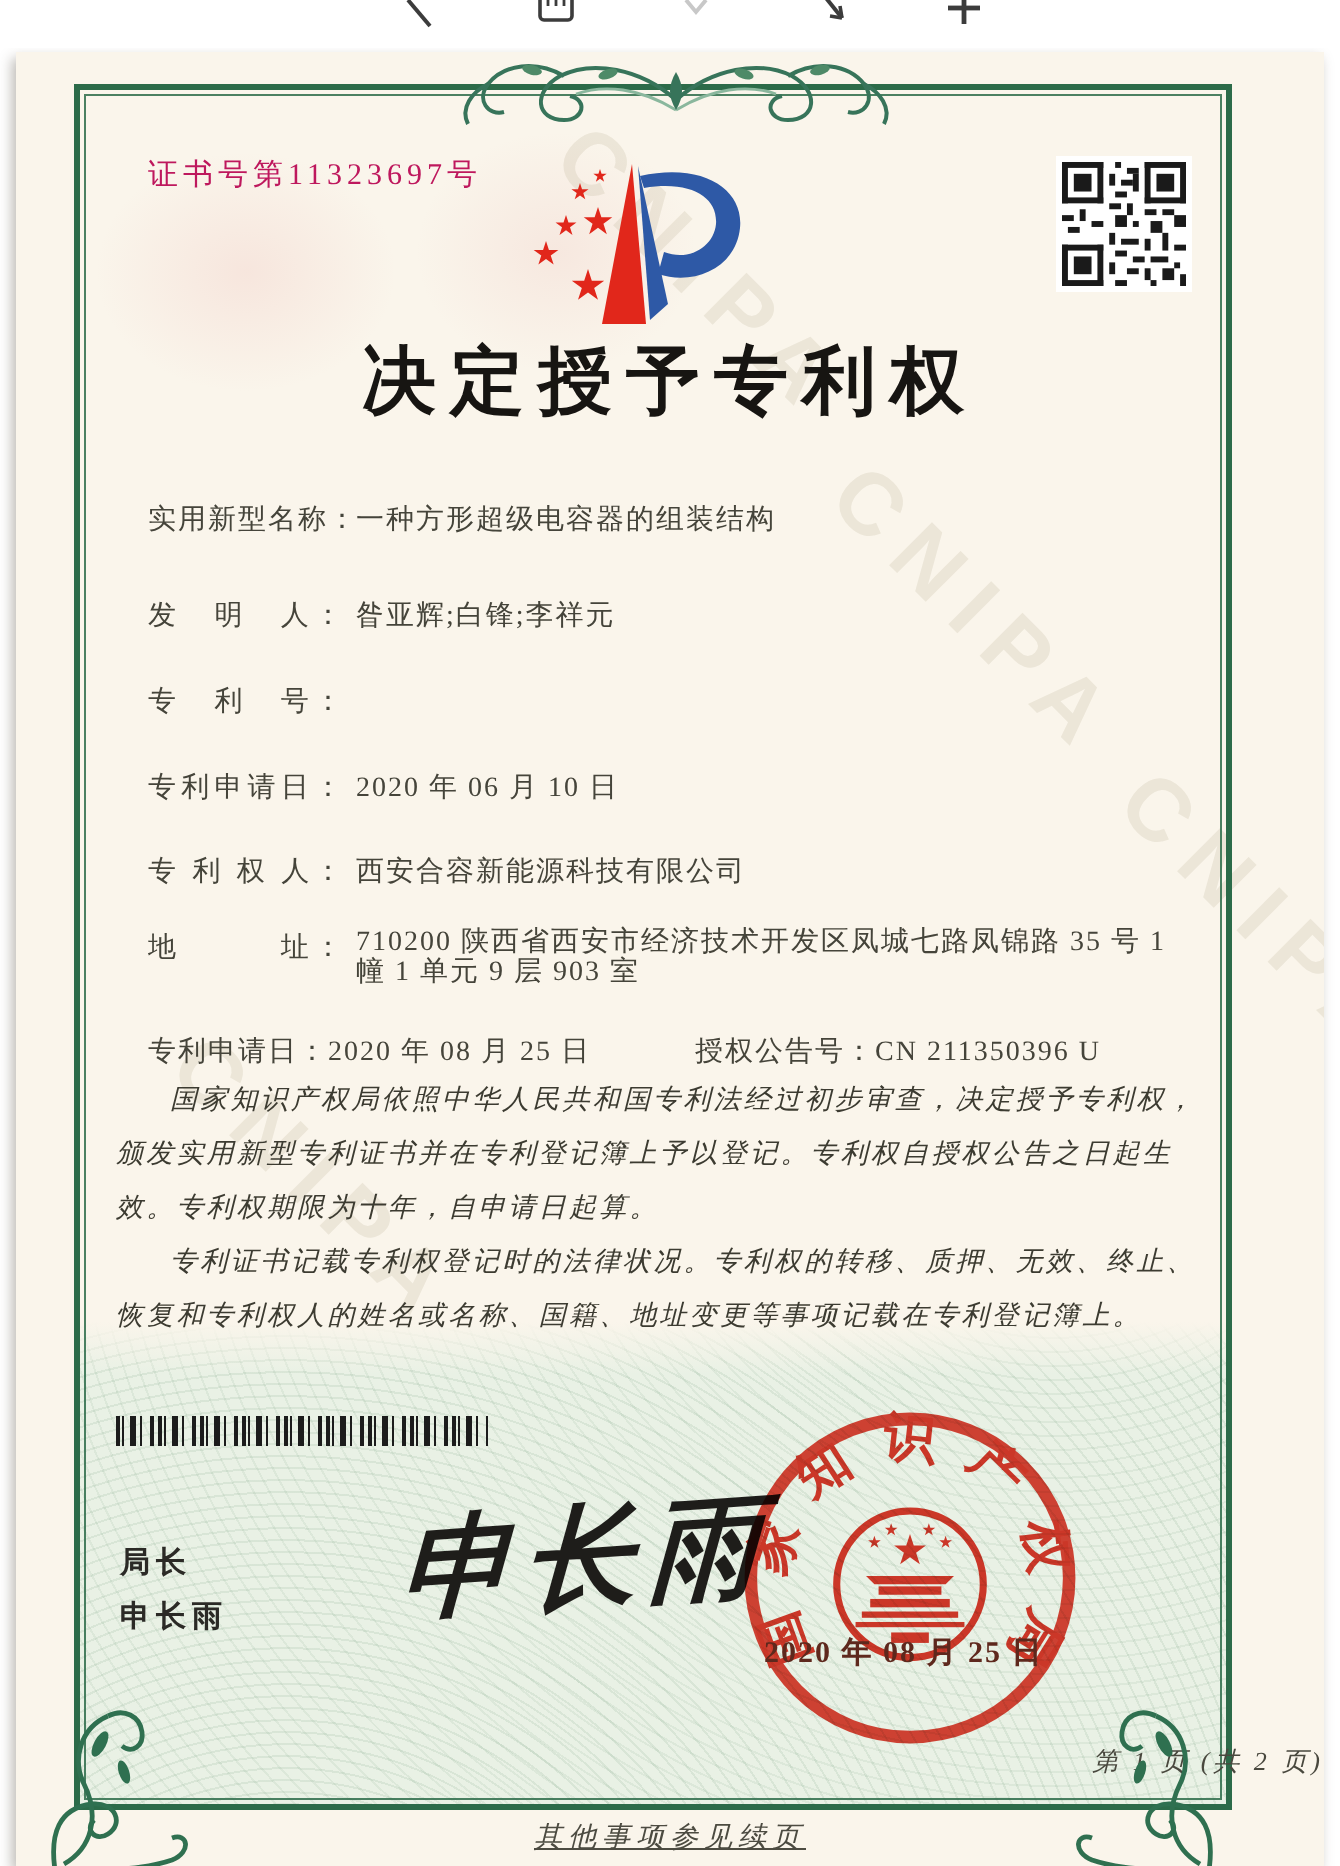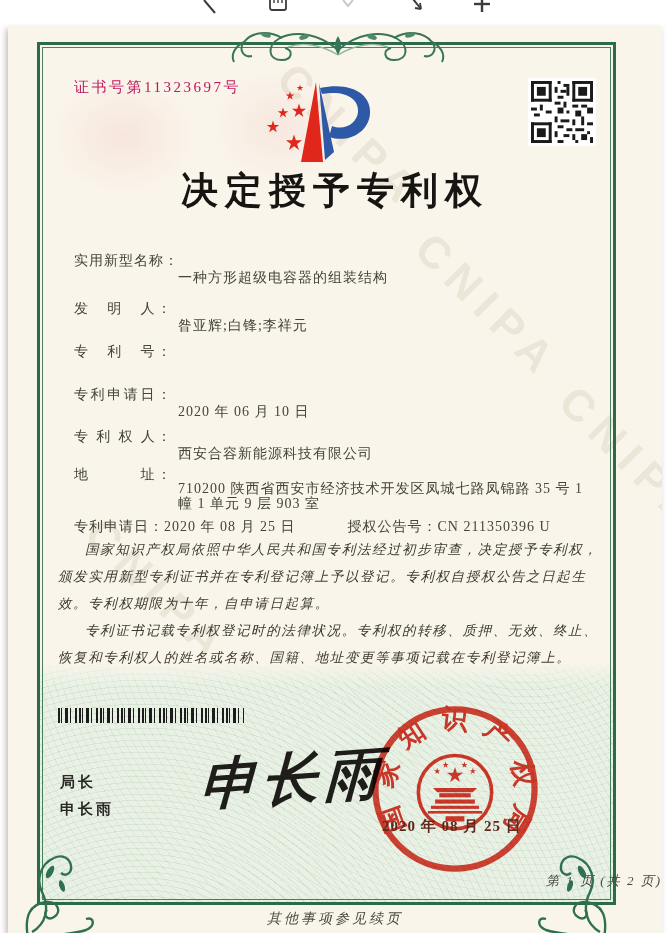--- a/index.html
+++ b/index.html
@@ -32,21 +32,21 @@
   .corner.right{transform:scaleX(-1);}
   
   .cert-no{position:absolute;left:66px;top:52px;z-index:3;font-size:15px;letter-spacing:2.5px;color:#be185d;}
   .logo{position:absolute;left:246px;top:54px;z-index:3;}
   .qr{position:absolute;left:520px;top:52px;width:62px;height:62px;background:#fff;padding:3px;z-index:3;}
   .title{position:absolute;left:0;right:0;top:140px;text-align:center;z-index:3;
          font-size:37px;font-weight:700;letter-spacing:7px;color:#171512;}
   .fields{position:absolute;left:66px;right:40px;top:0;z-index:3;font-size:14px;color:#45443a;letter-spacing:1px;}
   .frow{position:absolute;left:0;display:flex;line-height:21px;white-space:nowrap;font-family:Liberation Serif, serif;}
   .flabel{display:inline-block;width:98px;text-align:justify;text-align-last:justify;flex:0 0 98px;}
-  .fvalue{margin-left:6px;margin-top:17px;}
+  .fvalue{margin-left:6px;}
   .frow.addr{white-space:normal;}
   .frow.addr .fvalue{max-width:418px;line-height:15px;}
   .grant{display:flex;gap:52px;}
   .gpair{display:flex;}
   .legal{position:absolute;left:50px;right:58px;top:510px;z-index:3;font-style:italic;
          font-size:13.5px;line-height:27px;letter-spacing:1.6px;color:#3c3b31;}
   .legal p{margin:0;text-indent:2em;}
   .barcode{position:absolute;left:50px;top:682px;width:186px;height:15px;z-index:3;
       background-image:repeating-linear-gradient(90deg,#1c1c1c 0 2px,transparent 2px 3px,
         #1c1c1c 3px 4px,transparent 4px 7px,#1c1c1c 7px 10px,transparent 10px 12px,
@@ -54,21 +54,21 @@
   .signer{position:absolute;left:52px;top:742px;z-index:3;font-family:"Liberation Sans",sans-serif;
           font-weight:bold;font-size:15px;letter-spacing:3px;color:#2b2a26;line-height:27px;}
   .signature{position:absolute;left:192px;top:716px;z-index:3;font-size:56px;font-weight:600;
           font-style:italic;letter-spacing:6px;color:#1e1d1a;transform:rotate(-4deg) skewX(-6deg);}
   .seal{position:absolute;left:358px;top:674px;z-index:4;mix-blend-mode:multiply;opacity:.93;}
   .seal-date{position:absolute;left:374px;top:791px;width:170px;z-index:5;font-size:15px;font-weight:bold;
           letter-spacing:1px;color:#5e281d;}
   .page-foot{position:absolute;left:0;right:0;top:846px;text-align:right;z-index:3;
           font-style:italic;font-size:13px;letter-spacing:2px;color:#49483e;}
   .cont-note{position:absolute;left:0;right:0;top:884px;text-align:center;z-index:3;
-          font-style:italic;font-size:14px;letter-spacing:3px;color:#4c4b41;}
+          font-style:italic;font-size:14px;letter-spacing:3px;color:#4c4b41;text-decoration:underline;}
 </style>
 </head>
 <body>
 
 <div class="screen">
 
   <div class="toolbar">
     <span class="tool-ic" style="left:200px">
       <svg width="20" height="20">
           <line x1="4" y1="6" x2="15" y2="19" stroke="#3c3c3c" stroke-width="2"></line>

